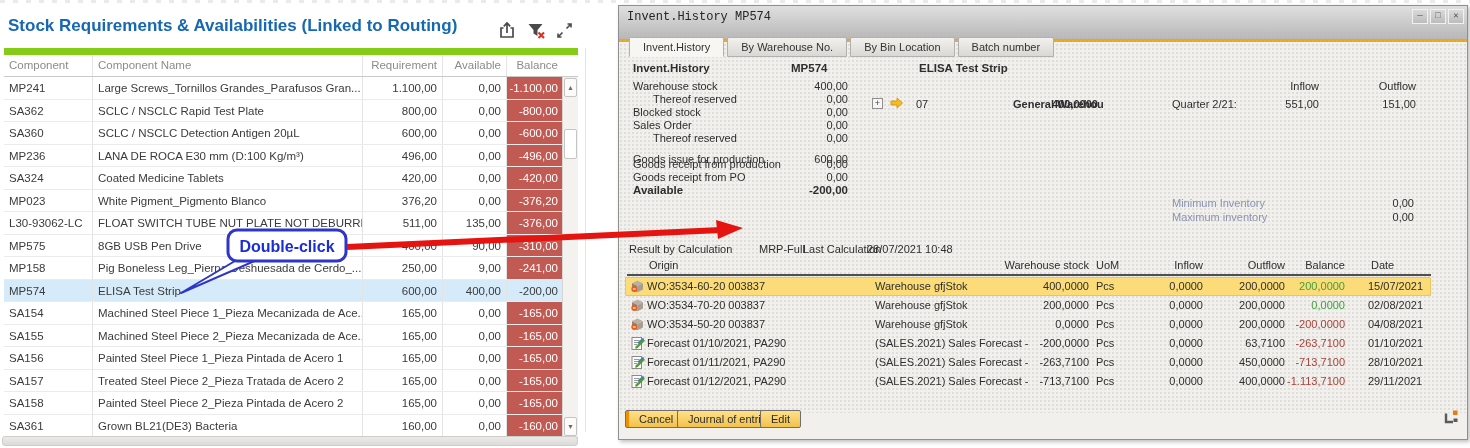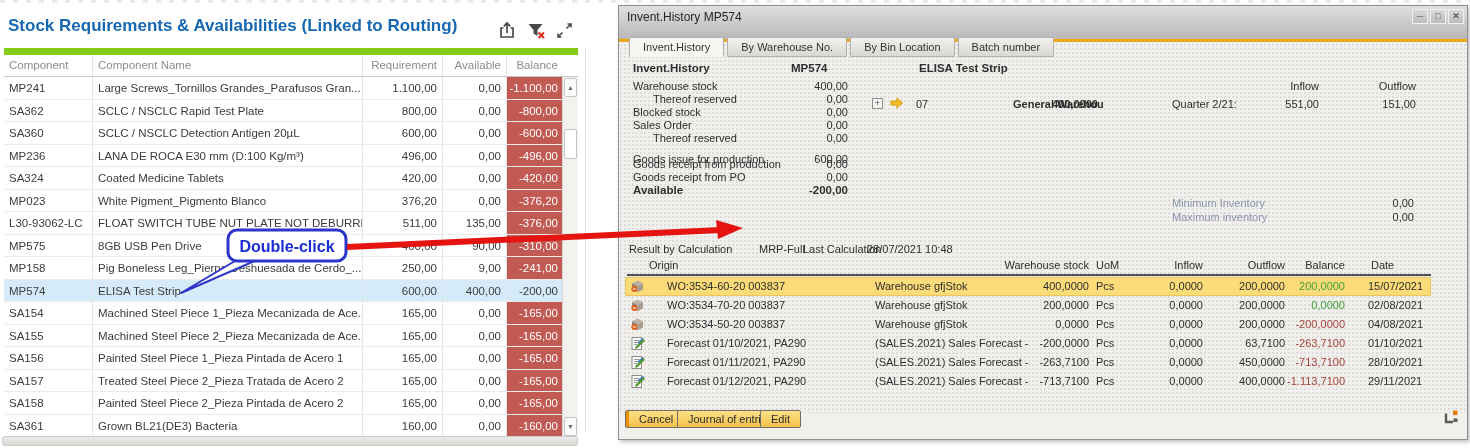--- a/index.html
+++ b/index.html
@@ -33,21 +33,21 @@
   .v-btn { position:absolute; left:1px; width:13px; height:19px; background:#fcfbfa; border:1px solid #c6c5c3;
     border-radius:2px; color:#6b6b6b; font-size:7px; text-align:center; line-height:17px; }
   .v-btn.up { top:1px; } .v-btn.down { bottom:1px; }
   .v-thumb { position:absolute; left:1px; top:52px; width:13px; height:30px; background:#fff; border:1px solid #c6c5c3; border-radius:2px; }
   .h-scroll { position:absolute; left:2px; top:436px; width:576px; height:10px;
     background:linear-gradient(#eceae8,#dcdbd8); border:1px solid #ccccc9; border-radius:3px; }
 
   
   .window { position:absolute; left:618px; top:5px; width:850px; height:435px; background:#f1f0ed;
     border:1px solid #8f8f8f; box-shadow:2px 2px 4px rgba(0,0,0,.25); }
-  .titlebar { position:relative; height:33px; background:linear-gradient(#dfdfdf,#b8b8b8); }
+  .titlebar { position:relative; height:33px; background:linear-gradient(#dfdfdf,#b8b8b8);font-family:Liberation Mono, monospace; }
   .t-text { position:absolute; left:8px; top:0; line-height:22px; font-size:12px; color:#262626; }
   .win-controls { position:absolute; right:3px; top:3px; display:flex; gap:2px; }
   .wc-btn { width:16px; height:15px; background:linear-gradient(#dadada,#bcbcbc); border:1px solid #f1f1f1;
     color:#5c5c5c; font-size:9px; line-height:12px; text-align:center; font-weight:bold; }
   .accent-line { height:3px; background:#f2a800; }
   .content { position:absolute; left:0; top:25px; width:848px; height:382px; font-size:11px; color:#2e2e2e;
     background-image:radial-gradient(rgba(186,184,178,.33) .8px, transparent .9px); background-size:4px 4px; }
   .content .abs { position:absolute; white-space:nowrap; }
 
   .tabs { position:absolute; left:10px; top:6px; display:flex; }
@@ -65,21 +65,21 @@
   .plus-box { position:absolute; left:253px; top:67px; width:11px; height:11px; background:#f7f6f4;
     border:1px solid #8f8f8d; font-size:9px; line-height:9px; text-align:center; color:#444; }
   .blue-gray { color:#8a94b0; }
 
   .hist-rule { position:absolute; top:243px; left:8px; width:804px; border-top:2px solid #4f4f4f; }
   .hist-rows { position:absolute; top:246px; left:0; width:848px; }
   .h-row { position:relative; height:19px; line-height:19px; }
   .h-row.hl::before { content:""; position:absolute; left:6px; right:36px; top:0; bottom:0;
     background:#fbdc79; border:1px solid #eec45e; border-radius:1px; }
   .h-cell { position:absolute; white-space:nowrap; z-index:1; }
-  .hc-icon { left:11px; top:2px; } .hc-origin { left:48px; } .hc-src { left:256px; }
+  .hc-icon { left:11px; top:2px; } .hc-origin { left:28px; } .hc-src { left:256px; }
   .hc-ws { right:378px; } .hc-uom { left:477px; } .hc-in { right:264px; }
   .hc-out { right:182px; } .hc-bal { right:122px; } .hc-date { left:749px; }
   .bal-positive { color:#3fa03a; } .bal-negative { color:#a8423a; }
 
   .btn { position:absolute; top:379px; height:18px; font-size:11px; color:#2b2b2b; font-family:inherit;
     background:linear-gradient(#fee189,#f3c14b); border:1px solid #6f6f6d; border-radius:2px; padding:0 10px; }
   .btn.accent { box-shadow:inset 3px 0 0 #ef9000; padding-left:13px; }
 
   .overlay { position:absolute; left:0; top:0; width:1470px; height:448px; pointer-events:none; z-index:50; }
 </style>

